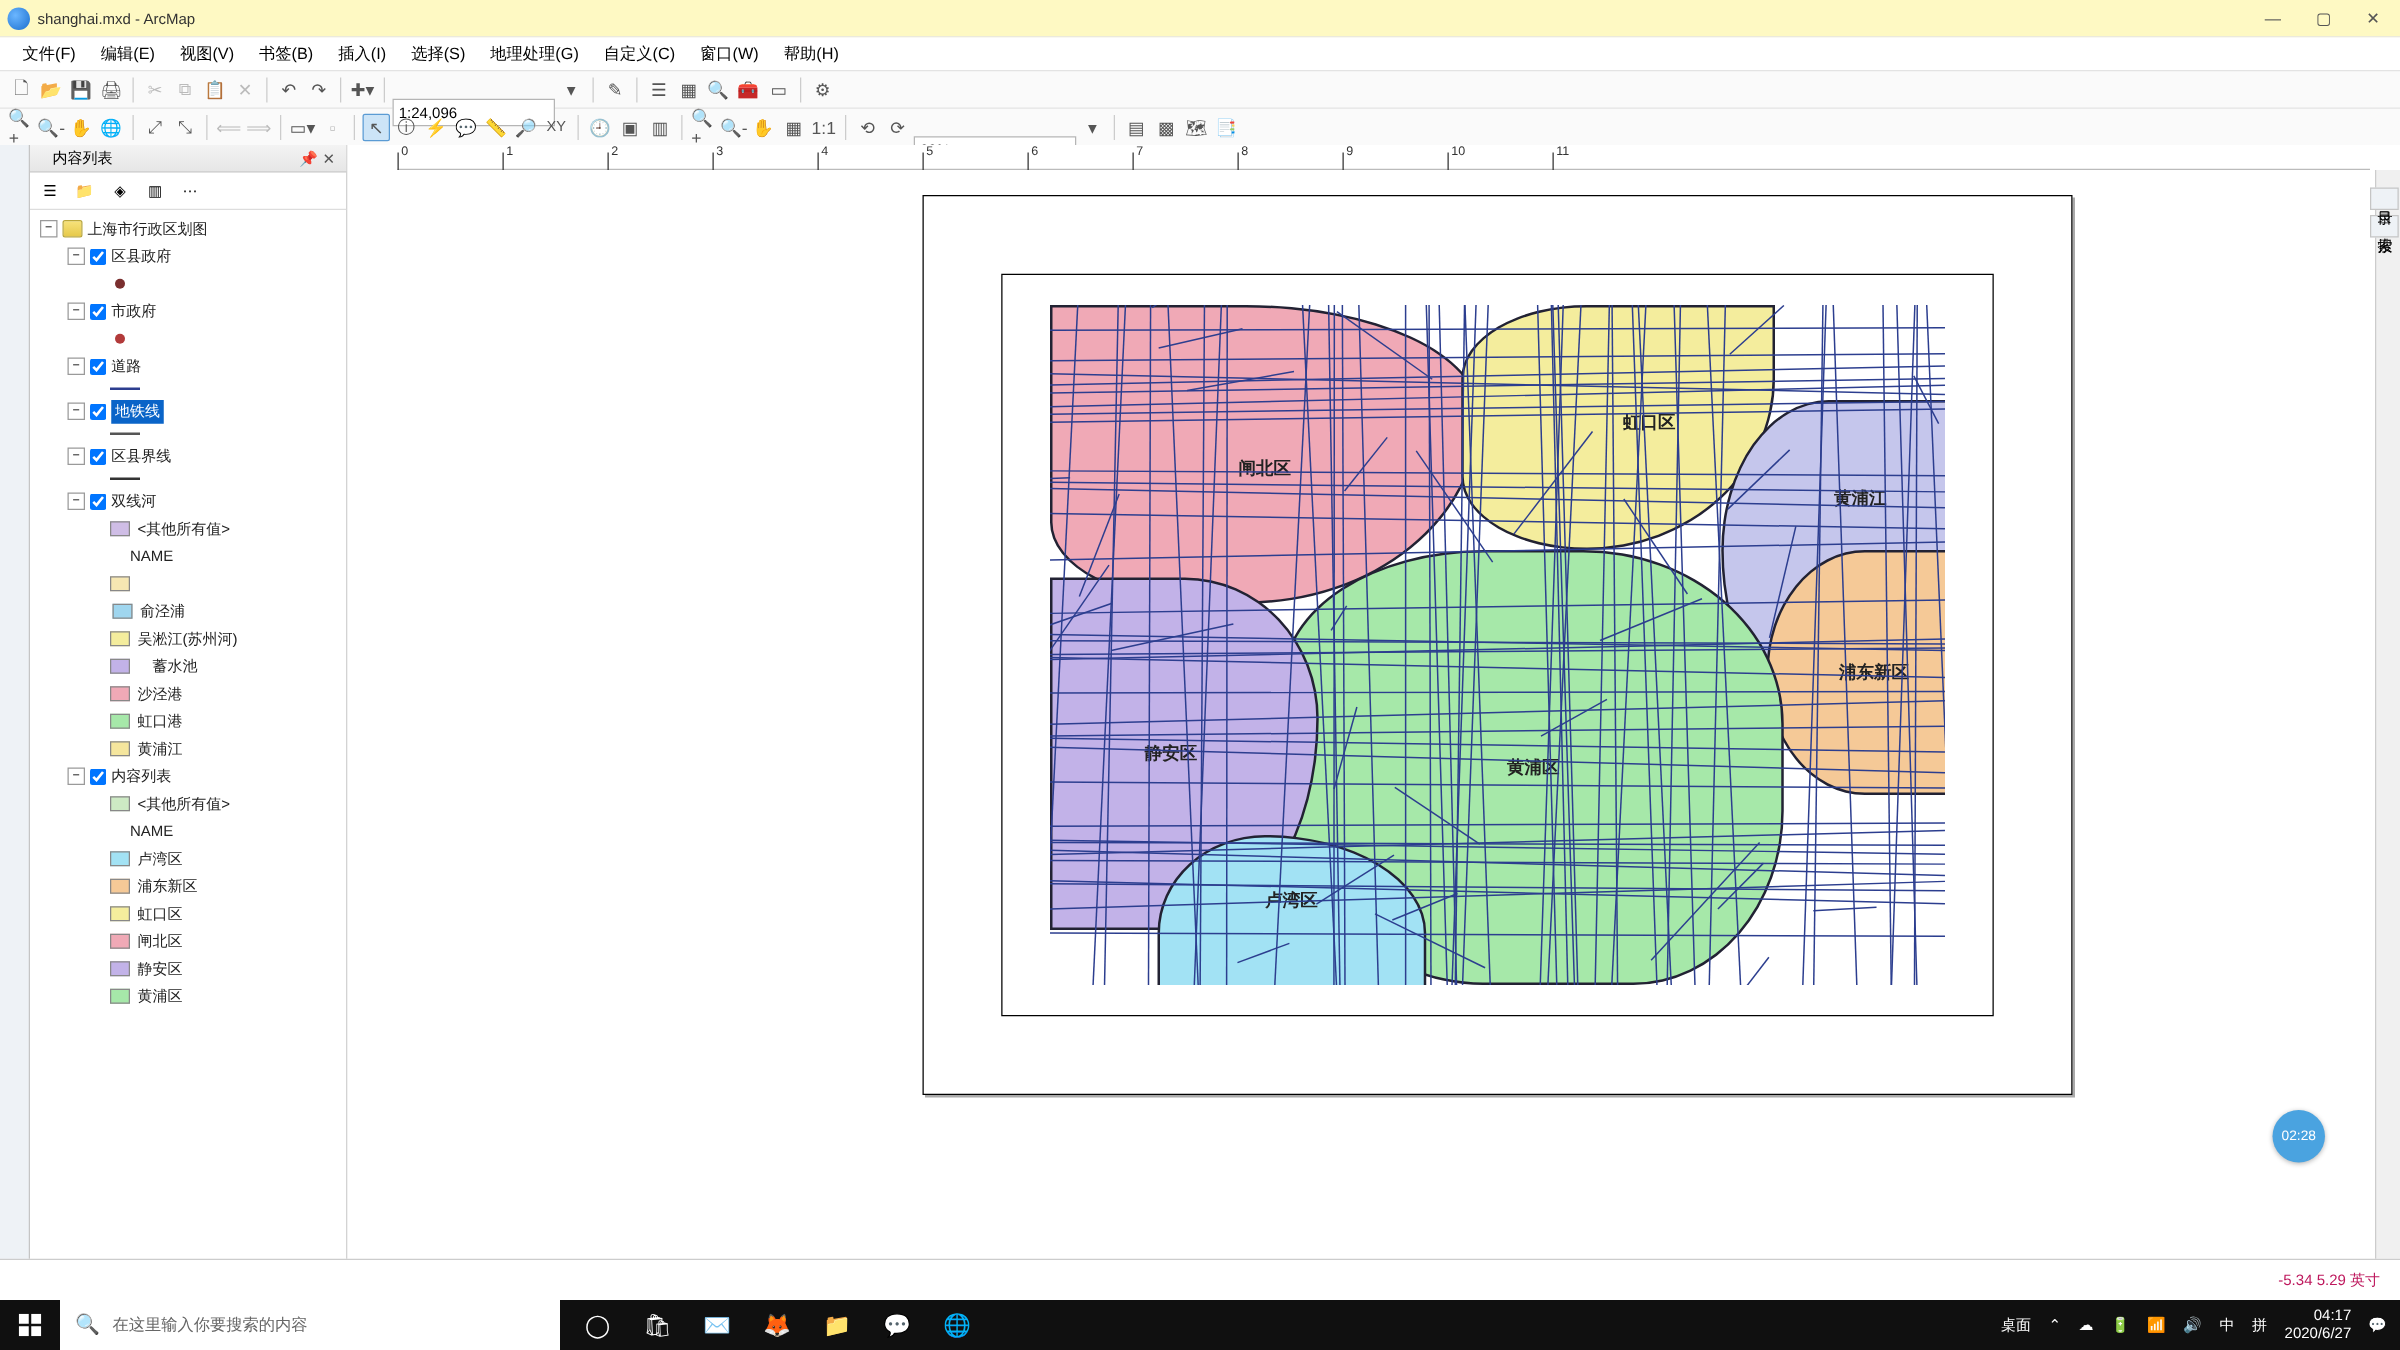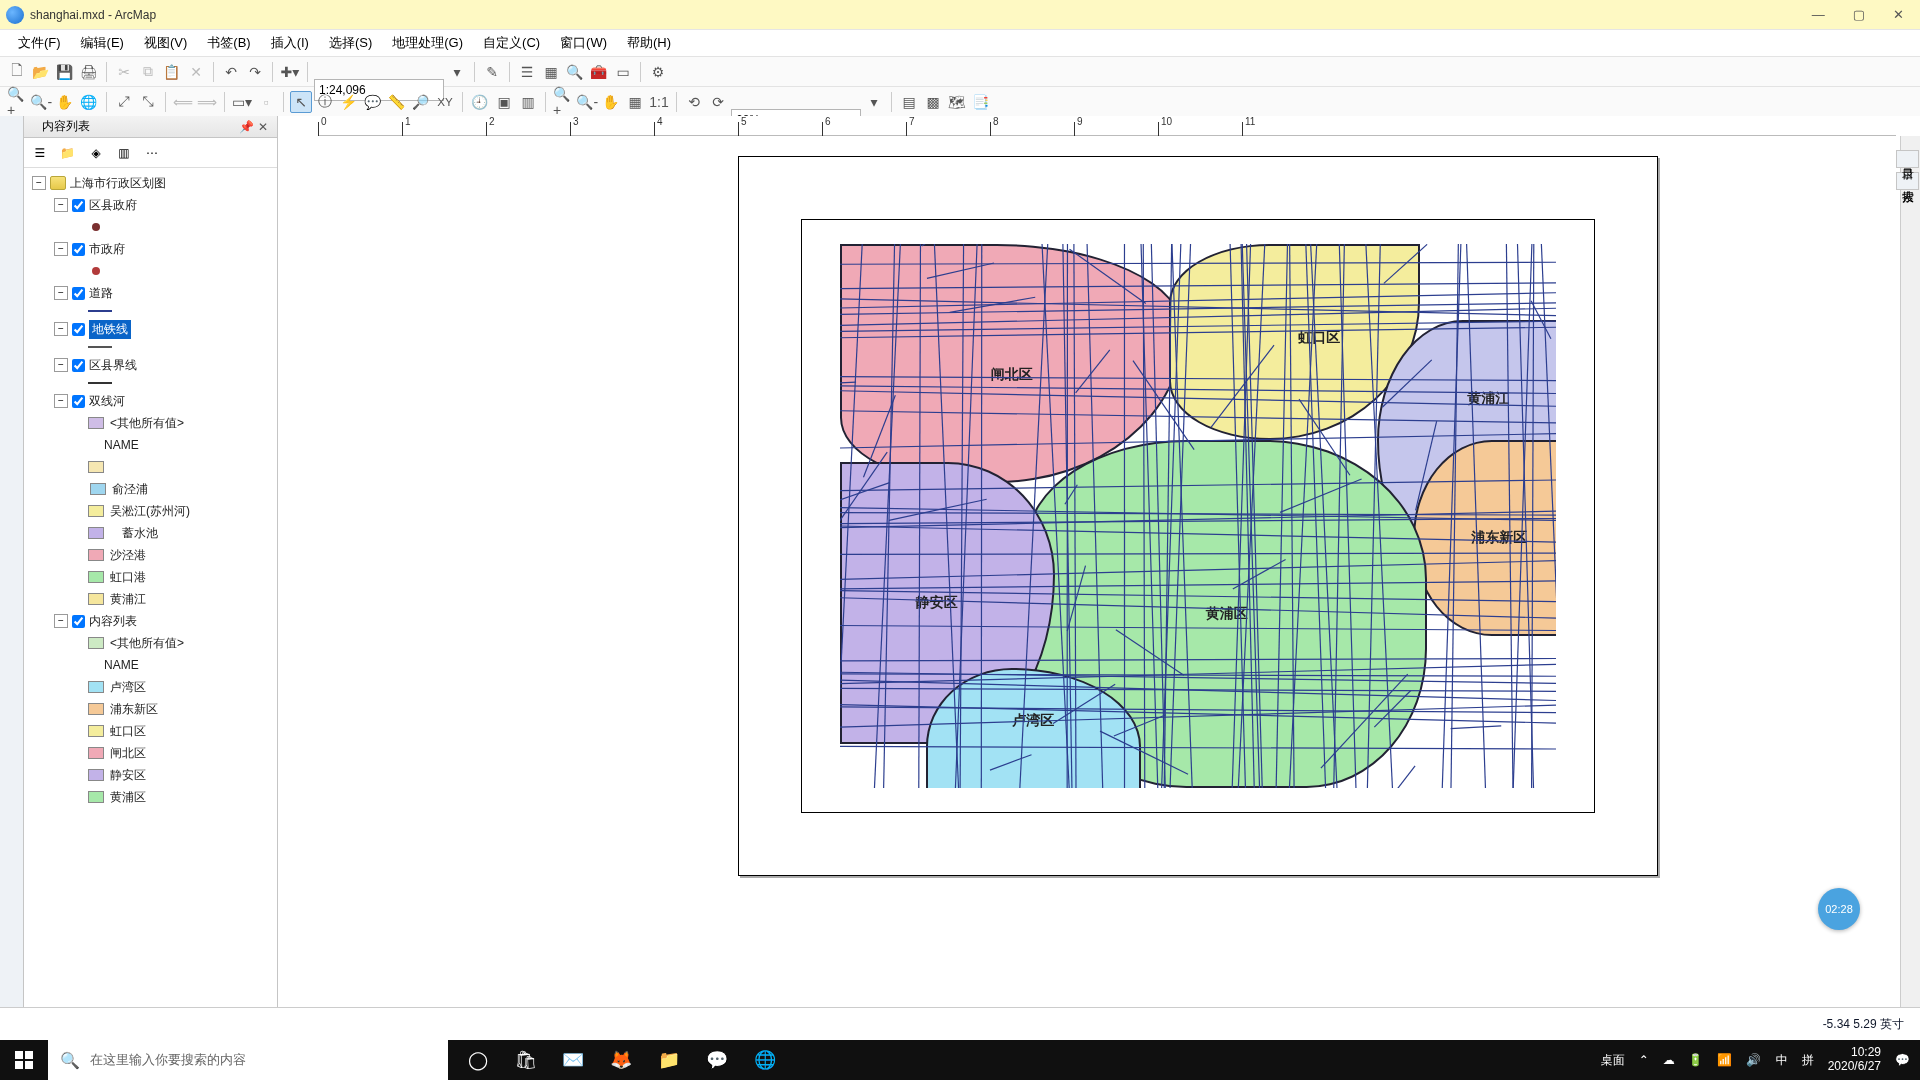--- a/index.html
+++ b/index.html
@@ -83,21 +83,21 @@
 
 
 .roads { position:absolute; inset:0; }
 .roads line, .roads path { stroke:#2c3e8f; stroke-width:1.2; fill:none; }
 
 
 .right-tabs { position:absolute; top:150px; right:0; width:24px; }
 .right-tabs .tab { writing-mode: vertical-rl; background:#eef2f6; border:1px solid #c5c5c5; padding:8px 2px; font-size:12px; margin-bottom:4px; cursor:pointer; }
 
 
-.statusbar { position:absolute; left:0; right:0; bottom:40px; height:22px; background:#fff; border-top:1px solid #ccc; display:flex; align-items:center; justify-content:flex-end; padding: 16px 16px; font-size:12px; color:#0f172a; }
+.statusbar { position:absolute; left:0; right:0; bottom:40px; height:22px; background:#fff; border-top:1px solid #ccc; display:flex; align-items:center; justify-content:flex-end; padding: 16px 16px; font-size:12px; color:#be185d; }
 
 
 .taskbar { position:absolute; bottom:0; left:0; right:0; height:40px; background:#101010; display:flex; align-items:center; color:#fff; font-size:13px; }
 .taskbar .start { width:48px; height:40px; display:flex; align-items:center; justify-content:center; }
 .taskbar .start svg { width:18px; height:18px; }
 .taskbar .search { flex: 0 0 400px; height:40px; background:#fff; color:#666; display:flex; align-items:center; padding: 0 12px; gap:10px; }
 .taskbar .search .sicon { font-size:16px; color:#555; }
 .taskbar .task-icons { display:flex; align-items:center; gap: 8px; margin-left: 10px; }
 .taskbar .task-icons .ticon { width:40px; height:40px; display:flex; align-items:center; justify-content:center; font-size:18px; }
 .taskbar .tray { margin-left:auto; display:flex; align-items:center; gap:14px; padding-right:10px; font-size:12px; }
@@ -586,20 +586,20 @@
     <div class="tray">
       <span>桌面</span>
       <span>⌃</span>
       <span>☁</span>
       <span>🔋</span>
       <span>📶</span>
       <span>🔊</span>
       <span>中</span>
       <span>拼</span>
       <div class="clock">
-        <div>10:29</div>
+        <div>04:17</div>
         <div>2020/6/27</div>
       </div>
       <span>💬</span>
     </div>
   </div>
 
 </div>
 
 </body></html>

